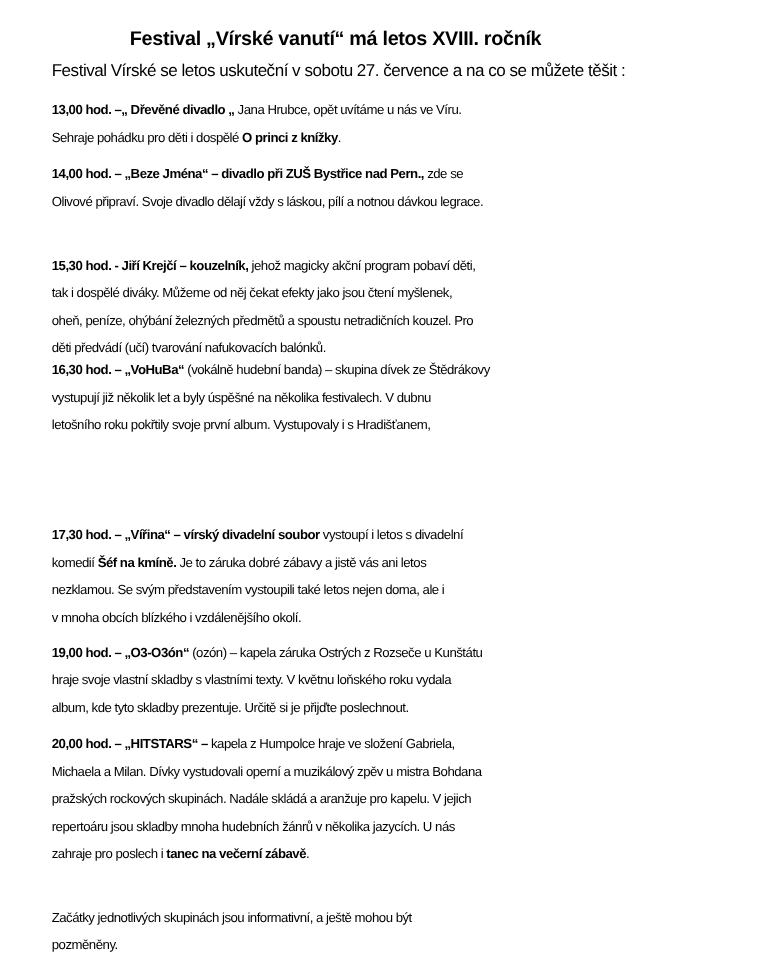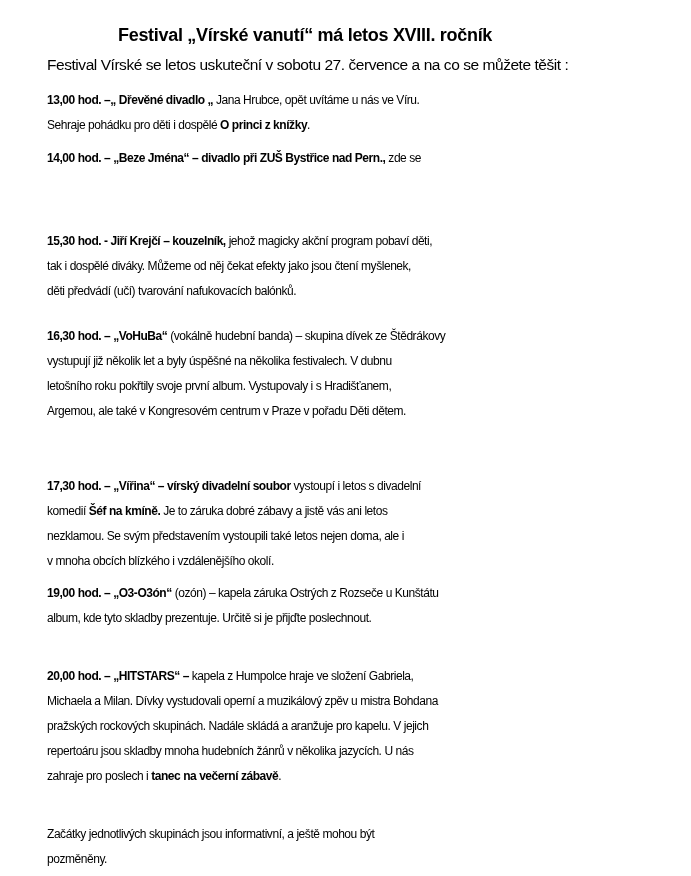--- a/index.html
+++ b/index.html
@@ -18,40 +18,42 @@
 <div>
   <div class="title">Festival „Vírské vanutí“ má letos XVIII. ročník</div>
   <div class="intro">Festival Vírské se letos uskuteční v sobotu 27. července a na co se můžete těšit :</div>
   <div id="program">
       <div class="para" style="top: 88px;">
         <span class="line"><b>13,00 hod. –„ Dřevěné divadlo „</b><span> Jana Hrubce, opět uvítáme u nás ve Víru.</span></span>
         <span class="line"><span>Sehraje pohádku pro děti i dospělé </span><b>O princi z knížky</b><span>.</span></span>
       </div>
       <div class="para" style="top: 146px;">
         <span class="line"><b>14,00 hod. – „Beze Jména“ – divadlo při ZUŠ Bystřice nad Pern.,</b><span> zde se</span></span>
+        <span class="line"><span>Olivové připraví. Svoje divadlo dělají vždy s láskou, pílí a notnou dávkou legrace.</span></span>
       </div>
       <div class="para" style="top: 229px;">
         <span class="line"><b>15,30 hod. - Jiří Krejčí – kouzelník,</b><span> jehož magicky akční program pobaví děti,</span></span>
         <span class="line"><span>tak i dospělé diváky. Můžeme od něj čekat efekty jako jsou čtení myšlenek,</span></span>
+        <span class="line"><span>oheň, peníze, ohýbání železných  předmětů a spoustu netradičních kouzel. Pro</span></span>
         <span class="line"><span>děti předvádí (učí) tvarování nafukovacích balónků.</span></span>
       </div>
       <div class="para" style="top: 324px;">
         <span class="line"><b>16,30 hod. – „VoHuBa“</b><span> (vokálně hudební banda) – skupina dívek ze Štědrákovy</span></span>
         <span class="line"><span>vystupují již několik let a byly úspěšné na několika festivalech. V dubnu</span></span>
         <span class="line"><span>letošního roku pokřtily svoje první album. Vystupovaly i s Hradišťanem,</span></span>
-        <span class="line"><span>Argemou, ale také v Kongresovém centrum v Praze v pořadu Děti dětem.</span></span>
       </div>
       <div class="para" style="top: 474px;">
         <span class="line"><b>17,30 hod. – „Vířina“ – vírský divadelní soubor</b><span> vystoupí i letos s divadelní</span></span>
         <span class="line"><span>komedií </span><b>Šéf na kmíně.</b><span> Je to záruka dobré zábavy a jistě vás ani letos</span></span>
         <span class="line"><span>nezklamou. Se svým představením vystoupili také letos nejen doma, ale i</span></span>
         <span class="line"><span>v mnoha obcích blízkého i vzdálenějšího okolí.</span></span>
       </div>
       <div class="para" style="top: 581px;">
         <span class="line"><b>19,00 hod. – „O3-O3ón“</b><span> (ozón) – kapela záruka Ostrých z Rozseče u Kunštátu</span></span>
+        <span class="line"><span>hraje svoje vlastní skladby s vlastními texty. V květnu loňského roku vydala</span></span>
         <span class="line"><span>album, kde tyto skladby prezentuje. Určitě si je přijďte poslechnout.</span></span>
       </div>
       <div class="para" style="top: 664px;">
         <span class="line"><b>20,00 hod. – „HITSTARS“ –</b><span> kapela z Humpolce hraje ve složení Gabriela,</span></span>
         <span class="line"><span>Michaela a Milan. Dívky vystudovali operní a muzikálový zpěv u mistra Bohdana</span></span>
         <span class="line"><span>pražských rockových skupinách. Nadále skládá a aranžuje pro kapelu. V jejich</span></span>
         <span class="line"><span>repertoáru jsou skladby mnoha hudebních žánrů v několika jazycích. U nás</span></span>
         <span class="line"><span>zahraje pro poslech i </span><b>tanec na večerní zábavě</b><span>.</span></span>
       </div>
     </div>

